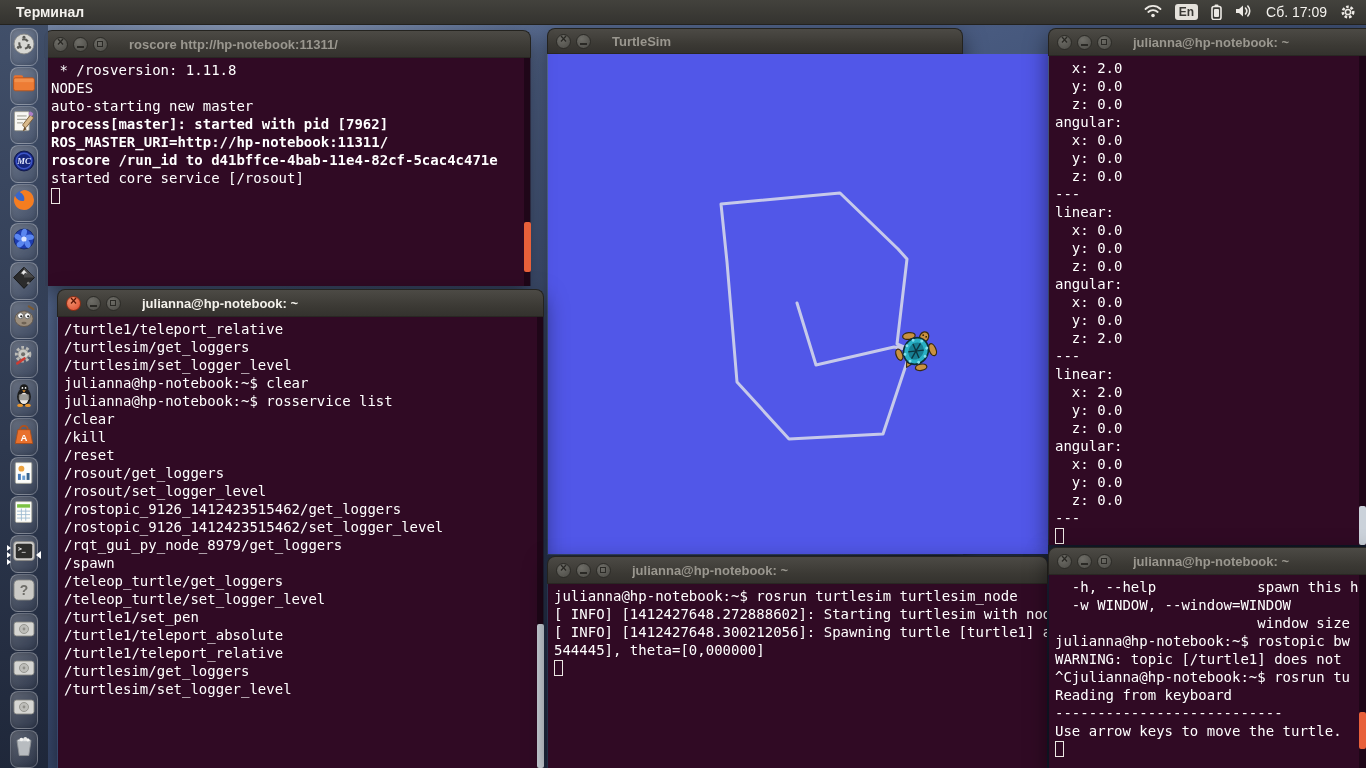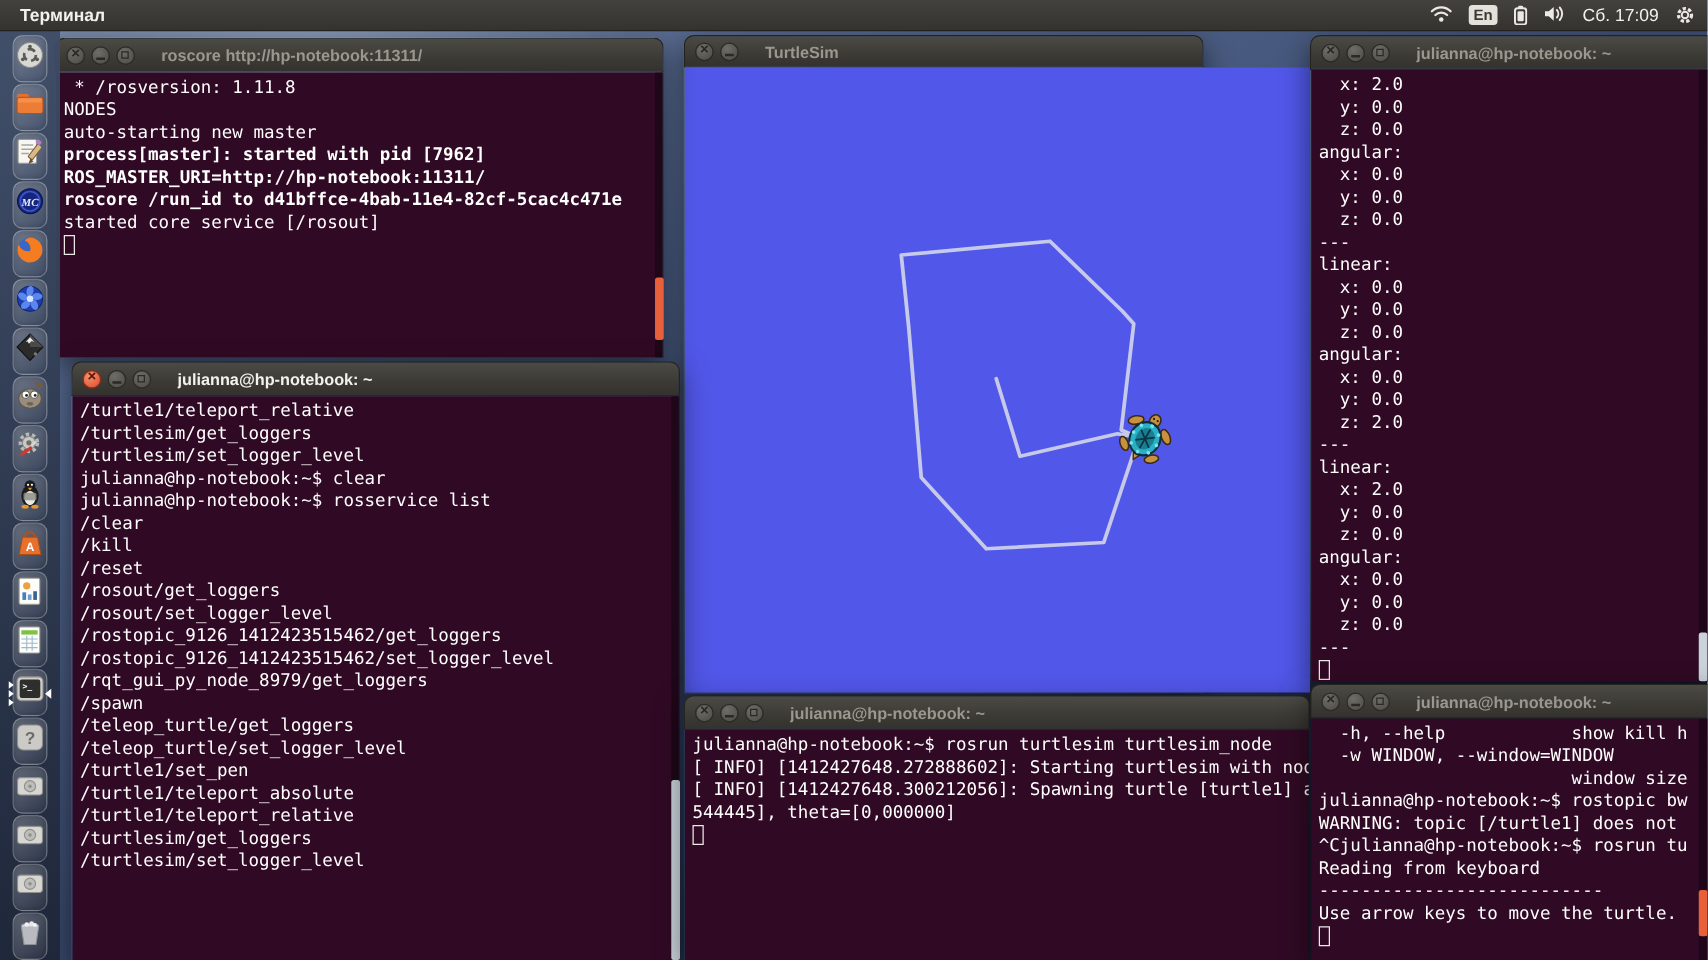--- a/index.html
+++ b/index.html
@@ -436,21 +436,21 @@
 </div>
 
 <div class="window" style="left:1048px;top:547px;width:325px;height:221px;z-index:13;">
   <div class="titlebar">
     <span class="tb-btn close"><span class="g-x"></span></span>
     <span class="tb-btn"><span class="g-min"></span></span>
     <span class="tb-btn"><span class="g-max"></span></span>
     <span class="tb-title">julianna@hp-notebook: ~</span>
   </div>
   <div class="term">
-      <div class="tline"><span>  -h, --help            show kill h</span></div>
+      <div class="tline"><span>  -h, --help            spawn this h</span></div>
       <div class="tline"><span>  -w WINDOW, --window=WINDOW</span></div>
       <div class="tline"><span>                        window size</span></div>
       <div class="tline"><span>julianna@hp-notebook:~$ rostopic bw</span></div>
       <div class="tline"><span>WARNING: topic [/turtle1] does not</span></div>
       <div class="tline"><span>^Cjulianna@hp-notebook:~$ rosrun tu</span></div>
       <div class="tline"><span>Reading from keyboard</span></div>
       <div class="tline"><span>---------------------------</span></div>
       <div class="tline"><span>Use arrow keys to move the turtle.</span></div>
       <div class="tline"><span></span><span class="cursor hollow"></span></div>
     </div>

